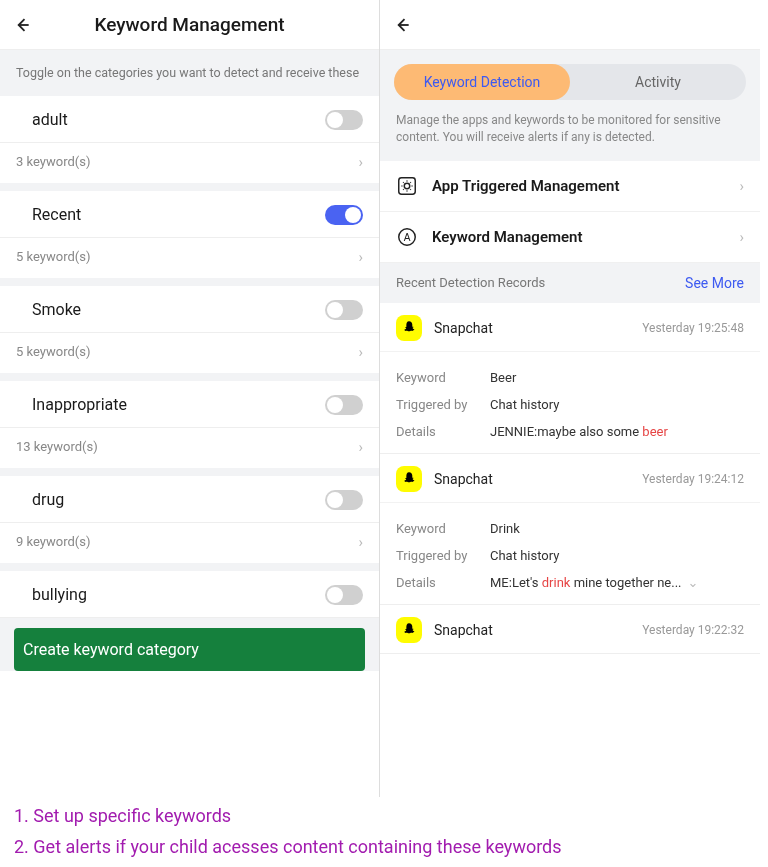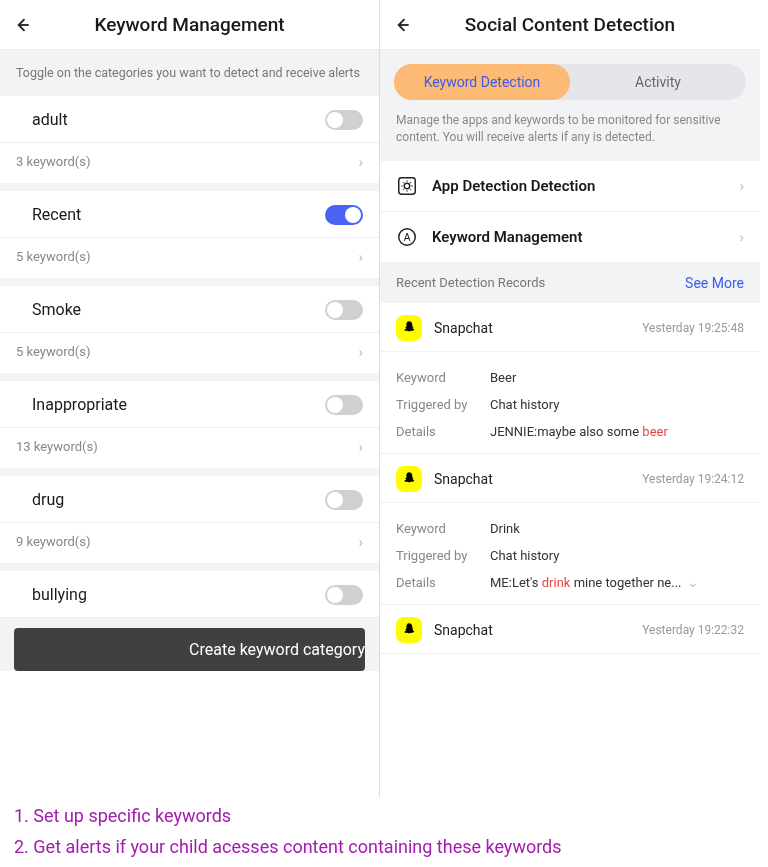--- a/index.html
+++ b/index.html
@@ -17,21 +17,21 @@
   .toggle { width: 38px; height: 20px; border-radius: 20px; position: relative; }
   .toggle.off { background: #d0d0d0; }
   .toggle.on { background: #4a63f2; }
   .toggle .knob { position: absolute; width: 16px; height: 16px; background: #fff; border-radius: 50%; top: 2px; }
   .toggle.off .knob { left: 2px; }
   .toggle.on .knob { right: 2px; }
   .cat-bottom { display: flex; align-items: center; justify-content: space-between; padding: 10px 16px 12px 16px; font-size: 13px; color: #888; }
   .chevron { color: #bbb; font-size: 15px; }
   .gap { background: #f2f3f5; height: 8px; }
   .create-btn-wrap { background: #f2f3f5; padding: 10px 14px 0 14px; }
-  .create-btn { background: #404040; color: #fff; text-align: right; padding: 12px 0; border-radius: 4px; font-size: 16px; }
+  .create-btn { background: #15803d; color: #fff; text-align: left; padding: 12px 9px; border-radius: 4px; font-size: 16px; }
   
   
   .tab-row-wrap { background: #f2f3f5; padding: 14px 14px 0 14px; }
   .tab-row { display: flex; background: #e4e6ea; border-radius: 20px; height: 36px; }
   .tab { flex: 1; display: flex; align-items: center; justify-content: center; font-size: 14px; border-radius: 20px; }
   .tab.active { background: #fdba74; color: #3d5af1; font-weight: 400; }
   .tab.inactive { color: #666; }
   .desc { background: #f2f3f5; padding: 12px 16px 14px 16px; font-size: 12px; color: #888; line-height: 1.45; }
   .mgmt-row { display: flex; align-items: center; padding: 14px 16px; background: #fff; border-bottom: 1px solid #f0f0f0; }
   .mgmt-icon { width: 22px; height: 22px; display: flex; align-items: center; justify-content: center; margin-right: 14px; }
@@ -62,21 +62,21 @@
   <div class="pane pane-left">
     <div class="header">
       <div class="back">
         <svg width="20" height="20" viewBox="0 0 24 24" fill="none" stroke="#222" stroke-width="2.2">
             <path d="M15 5 L8 12 L15 19"></path>
             <path d="M8 12 L20 12"></path>
           </svg>
       </div>
       <div class="title">Keyword Management</div>
     </div>
-    <div class="gray-block">Toggle on the categories you want to detect and receive alerts</div>
+    <div class="gray-block">Toggle on the categories you want to detect and receive these</div>
 
     <div id="categories">
 
     <div class="cat">
       <div class="cat-top">
         <span class="cat-name">adult</span>
         <div class="toggle off">
               <div class="knob"></div>
             </div>
       </div>
@@ -155,41 +155,40 @@
   </div>
 
   <div class="pane">
     <div class="header">
       <div class="back">
         <svg width="20" height="20" viewBox="0 0 24 24" fill="none" stroke="#222" stroke-width="2.2">
             <path d="M15 5 L8 12 L15 19"></path>
             <path d="M8 12 L20 12"></path>
           </svg>
       </div>
-      <div class="title">Social Content Detection</div>
     </div>
 
     <div class="tab-row-wrap">
       <div class="tab-row">
         <div class="tab active">Keyword Detection</div>
         <div class="tab inactive">Activity</div>
       </div>
     </div>
 
     <div class="desc">Manage the apps and keywords to be monitored for sensitive content. You will receive alerts if any is detected.</div>
 
     <div class="mgmt-row">
       <div class="mgmt-icon">
         <svg width="22" height="22" viewBox="0 0 24 24" fill="none" stroke="#222" stroke-width="1.6">
             <rect x="3" y="3" width="18" height="18" rx="3"></rect>
             <circle cx="12" cy="12" r="3"></circle>
             <path d="M12 7v-1M12 18v-1M7 12h-1M18 12h-1M8.5 8.5l-.7-.7M16.2 16.2l-.7-.7M8.5 15.5l-.7.7M16.2 7.8l-.7.7"></path>
           </svg>
       </div>
-      <div class="label">App Detection Detection</div>
+      <div class="label">App Triggered Management</div>
       <span class="chevron">›</span>
     </div>
     <div class="mgmt-row">
       <div class="mgmt-icon">
         <svg width="22" height="22" viewBox="0 0 24 24" fill="none" stroke="#222" stroke-width="1.6">
             <circle cx="12" cy="12" r="9"></circle>
             <text x="12" y="16" font-size="11" text-anchor="middle" fill="#222" font-family="Arial" stroke="none">A</text>
           </svg>
       </div>
       <div class="label">Keyword Management</div>

